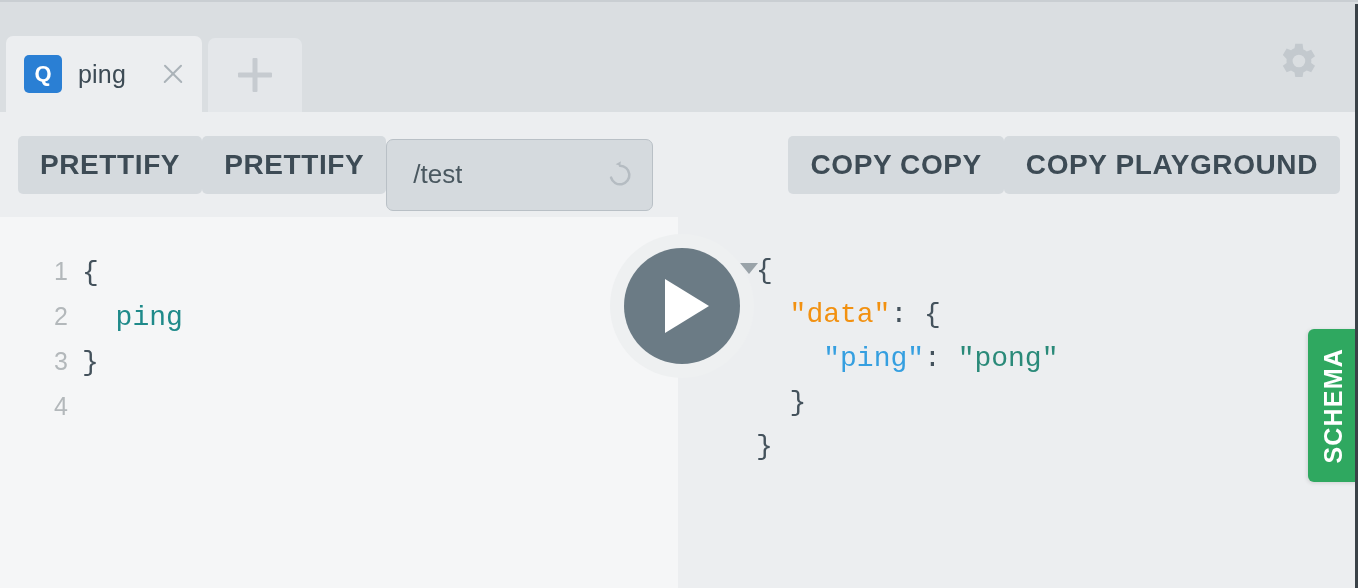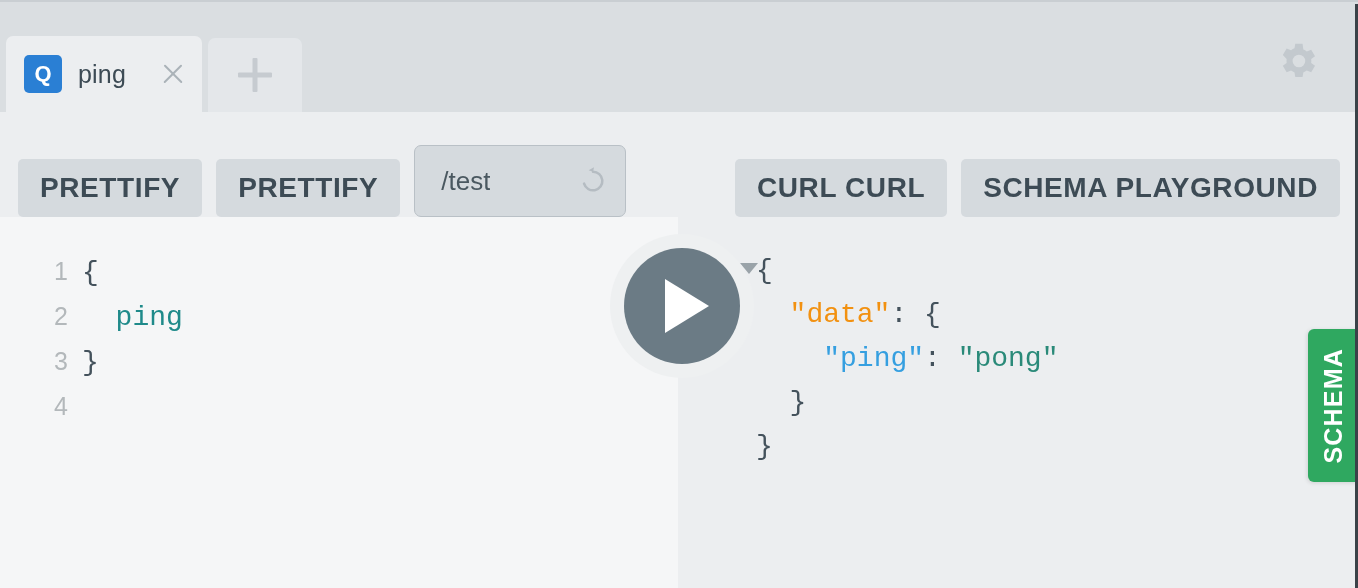--- a/index.html
+++ b/index.html
@@ -116,23 +116,22 @@
   .gear svg { display: block; width: 46px; height: 46px; }
 
   
   .toolbar {
     position: absolute;
     top: 110px; left: 0;
     width: 1358px;
     height: 105px;
     background: #eceef0;
     display: flex;
-    align-items: flex-end;
+    align-items: center;
     padding: 0 18px;
-    gap: 14px;
   }
 
   .tbtn {
     height: 58px;
     background: #d5dade;
     border: none;
     border-radius: 5px;
     color: #3d4b55;
     font-family: "Liberation Sans", sans-serif;
     font-size: 28px;
@@ -346,22 +345,22 @@
       <span class="reload-icon">
         <svg width="32" height="32" viewBox="0 0 24 24" aria-hidden="true">
           <path d="M12 5a7 7 0 1 1-6.7 9" fill="none" stroke="#b5bcc2" stroke-width="1.9" stroke-linecap="round"></path>
           <path d="M12 5 L12.2 1.6 L8.6 4.6 Z" fill="#b5bcc2" transform="rotate(10 12 5)"></path>
         </svg>
       </span>
     </div>
 
     <div class="tb-spacer"></div>
 
-    <button class="tbtn">CURL CURL</button>
-    <button class="tbtn">SCHEMA PLAYGROUND</button>
+    <button class="tbtn">COPY COPY</button>
+    <button class="tbtn">COPY PLAYGROUND</button>
   </div>
 
   <div class="panes">
 
     <div class="editor-pane">
       <div class="code-area" id="editor-lines">
           <div class="code-line">
             <span class="gutter">1</span>
             <span class="code-text">{</span>
           </div>

